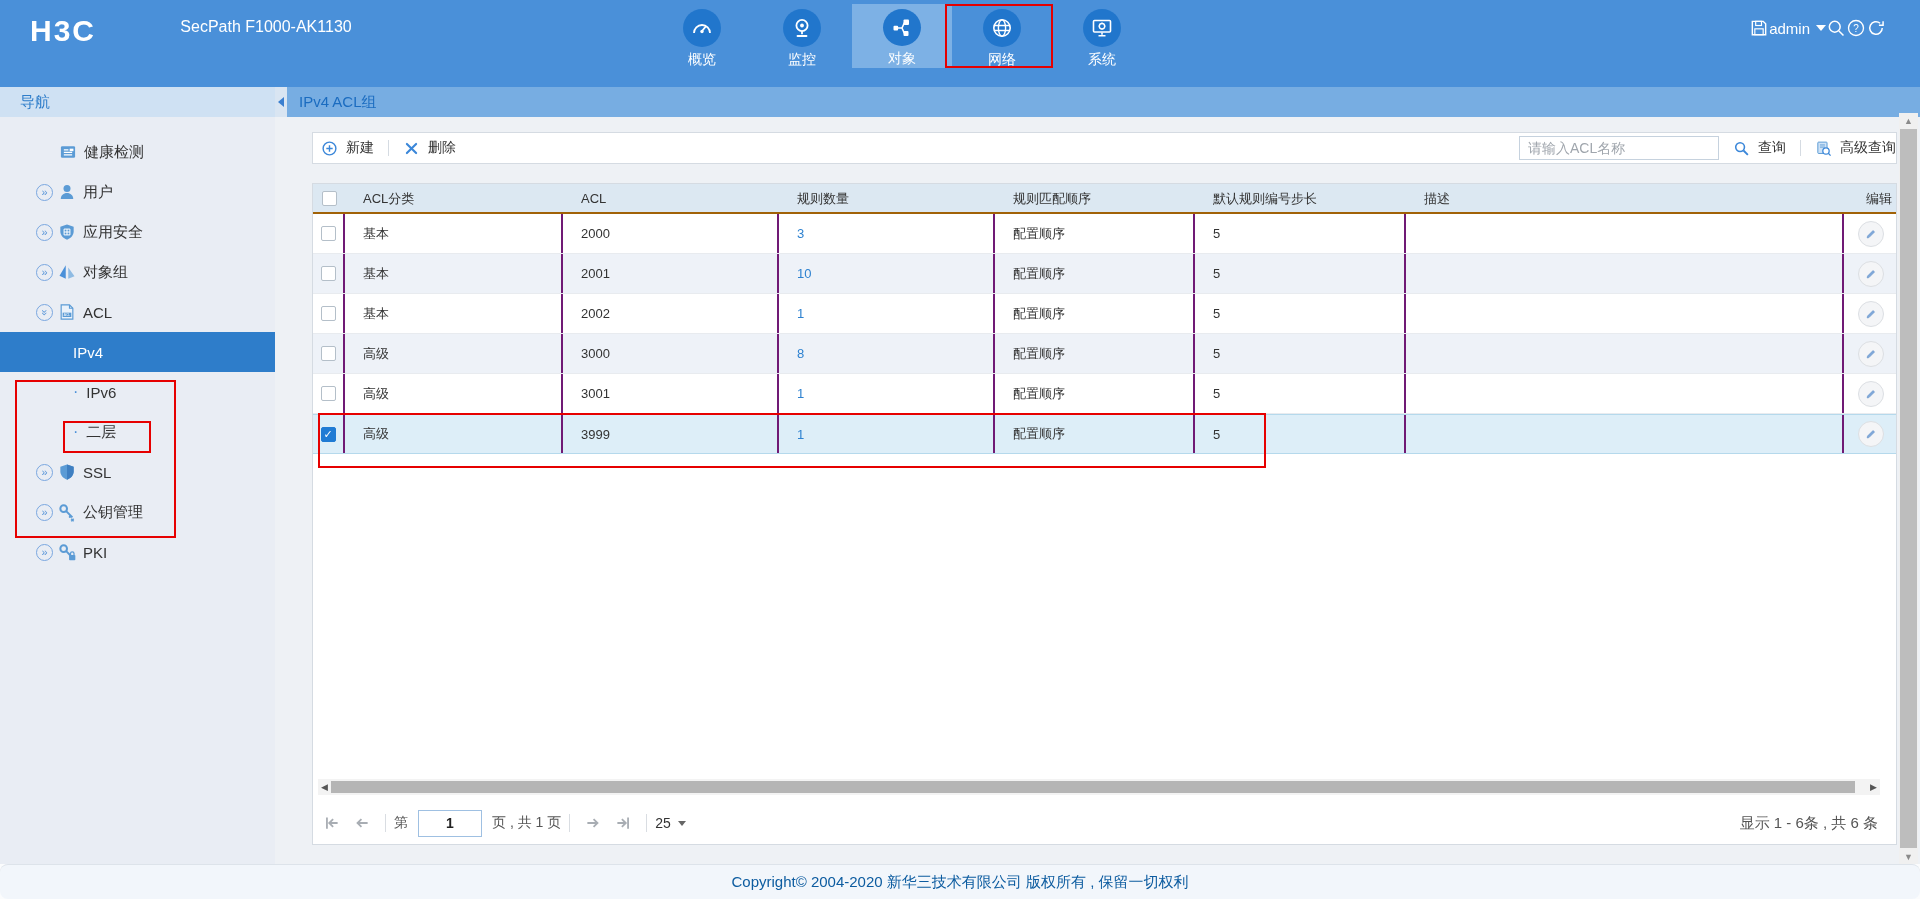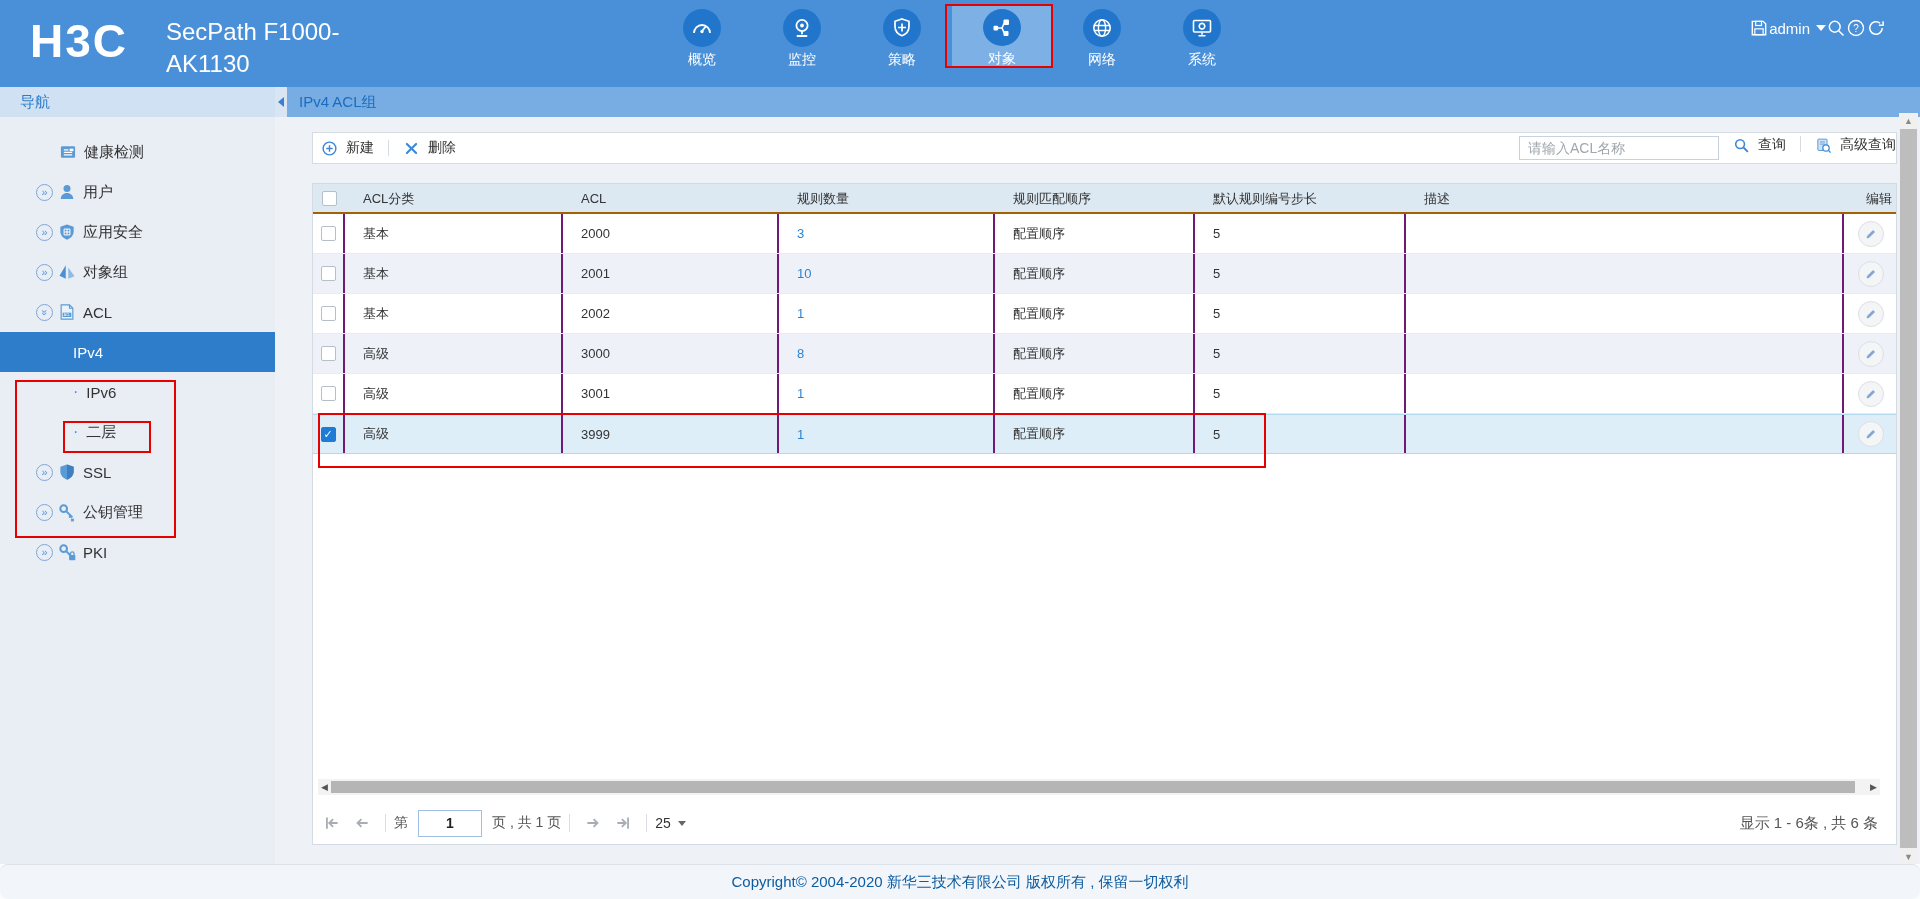--- a/index.html
+++ b/index.html
@@ -1,22 +1,22 @@
 <!DOCTYPE html>
 <html><head>
 <meta charset="utf-8">
 <style>
   * { margin:0; padding:0; box-sizing:border-box; }
   body { font-family:"Liberation Sans","DejaVu Sans",sans-serif; background:#fff; }
   .app { position:relative; width:1920px; height:899px; overflow:hidden; background:#fbfcfd; }
 
   
   .hdr { position:absolute; left:0; top:0; width:1920px; height:87px; background:#4a90d9; }
-  .logo { position:absolute; left:30px; top:14px; color:#fff; font-size:46px; font-weight:bold; letter-spacing:2px;text-align:right; }
-  .device { position:absolute; left:166px; top:16px; color:#fff; font-size:24px; line-height:1.35; width:200px; }
+  .logo { position:absolute; left:30px; top:14px; color:#fff; font-size:30px; font-weight:bold; letter-spacing:2px;text-align:right; }
+  .device { position:absolute; left:166px; top:16px; color:#fff; font-size:16px; line-height:1.35; width:200px;text-align:center; }
   .topnav { position:absolute; left:652px; top:0; height:87px; display:flex; }
   .nav-item { width:100px; height:79px; margin-top:4px; display:flex; flex-direction:column; align-items:center; cursor:pointer; }
   .nav-item.selected { background:#7db1e5; height:64px; }
   .nav-circle { width:38px; height:38px; border-radius:50%; background:#2176cc; margin-top:5px; display:flex; align-items:center; justify-content:center; }
   .nav-circle svg { width:24px; height:24px; }
   .nav-label { color:#fff; font-size:14px; margin-top:4px; }
   .hdr-right { position:absolute; right:34px; top:18px; display:flex; align-items:center; gap:0; }
   .hdr-right svg { width:20px; height:20px; display:block; }
   .hdr-user { color:#fff; font-size:15px; display:flex; align-items:center; gap:6px; cursor:pointer; }
   .caret-down { width:0; height:0; border-left:5px solid transparent; border-right:5px solid transparent; border-top:6px solid #fff; display:inline-block; }
@@ -41,21 +41,21 @@
   .collapse-strip { width:12px; background:#d9e5f2; display:flex; align-items:center; justify-content:center; cursor:pointer; }
   .collapse-tri { width:0; height:0; border-top:5px solid transparent; border-bottom:5px solid transparent; border-right:6px solid #3a7fd0; }
   .titlebar { flex:1; background:#77ade2; color:#1b6cc0; font-size:15px; line-height:30px; padding-left:12px; }
 
   
   .content-bg { position:absolute; left:275px; top:117px; width:1645px; height:747px; background:#eef1f5; }
   .toolbar { position:absolute; left:312px; top:132px; width:1585px; height:32px; background:#fff; border:1px solid #d5dbe2; display:flex; align-items:center; font-size:14px; color:#333; }
   .tb-btn { display:flex; align-items:center; gap:8px; cursor:pointer; padding:0 6px; }
   .tb-btn svg { width:17px; height:17px; }
   .tb-sep { width:1px; height:16px; background:#d5dbe2; margin:0 8px; }
-  .tb-right { margin-left:auto; display:flex; align-items:flex-start;padding-left:13px; }
+  .tb-right { margin-left:auto; display:flex; align-items:center;padding-left:13px; }
   .search-input { width:200px; height:24px; border:1px solid #c6d2de; font-size:14px; padding:0 8px; color:#333; outline:none; }
   .search-input::placeholder { color:#a0a6ad; }
 
   
   .panel { position:absolute; left:312px; top:183px; width:1585px; height:662px; background:#fff; border:1px solid #d5dbe2; }
   .thead, .trow { display:grid; grid-template-columns:32px 218px 216px 216px 200px 211px 438px 54px; }
   .thead { height:30px; background:#dce8f2; border-bottom:2px solid #a16207; }
   .th { font-size:13px; color:#333; line-height:30px; padding-left:18px; overflow:hidden; white-space:nowrap; }
   .th.center, .td.center { padding-left:0; display:flex; align-items:center; justify-content:center; }
   .th.right { padding-left:0; text-align:right; padding-right:6px; }
@@ -121,29 +121,20 @@
           <span class="nav-circle">
             <svg viewBox="0 0 24 24">
               <circle cx="12" cy="9.5" r="5.6" fill="none" stroke="#fff" stroke-width="1.8"></circle>
               <circle cx="12" cy="9.5" r="1.9" fill="#fff"></circle>
               <path d="M12 15.2v3" stroke="#fff" stroke-width="1.8"></path>
               <path d="M7.5 20h9" stroke="#fff" stroke-width="1.8" stroke-linecap="round"></path>
             </svg>
           </span>
           <span class="nav-label">监控</span>
         </div>
-        <div class="nav-item">
-          <span class="nav-circle">
-            <svg viewBox="0 0 24 24">
-              <path d="M12 3l7 2.3v5.2c0 4.6-2.9 7.6-7 9.2-4.1-1.6-7-4.6-7-9.2V5.3z" fill="none" stroke="#fff" stroke-width="1.7"></path>
-              <path d="M12 7.5v8M8 11.5h8" stroke="#fff" stroke-width="1.7"></path>
-            </svg>
-          </span>
-          <span class="nav-label">策略</span>
-        </div>
         <div class="nav-item selected">
           <span class="nav-circle">
             <svg viewBox="0 0 24 24">
               <path d="M7 12h5m2.5-5.5L12 12l2.5 5.5" stroke="#fff" stroke-width="1.6" fill="none"></path>
               <rect x="13.5" y="3.5" width="5.5" height="5.5" rx="1" fill="#fff"></rect>
               <rect x="13.5" y="15" width="5" height="5" rx="1" fill="#fff"></rect>
               <rect x="3.5" y="9.8" width="4.6" height="4.6" rx="1" fill="#fff"></rect>
             </svg>
           </span>
           <span class="nav-label">对象</span>

